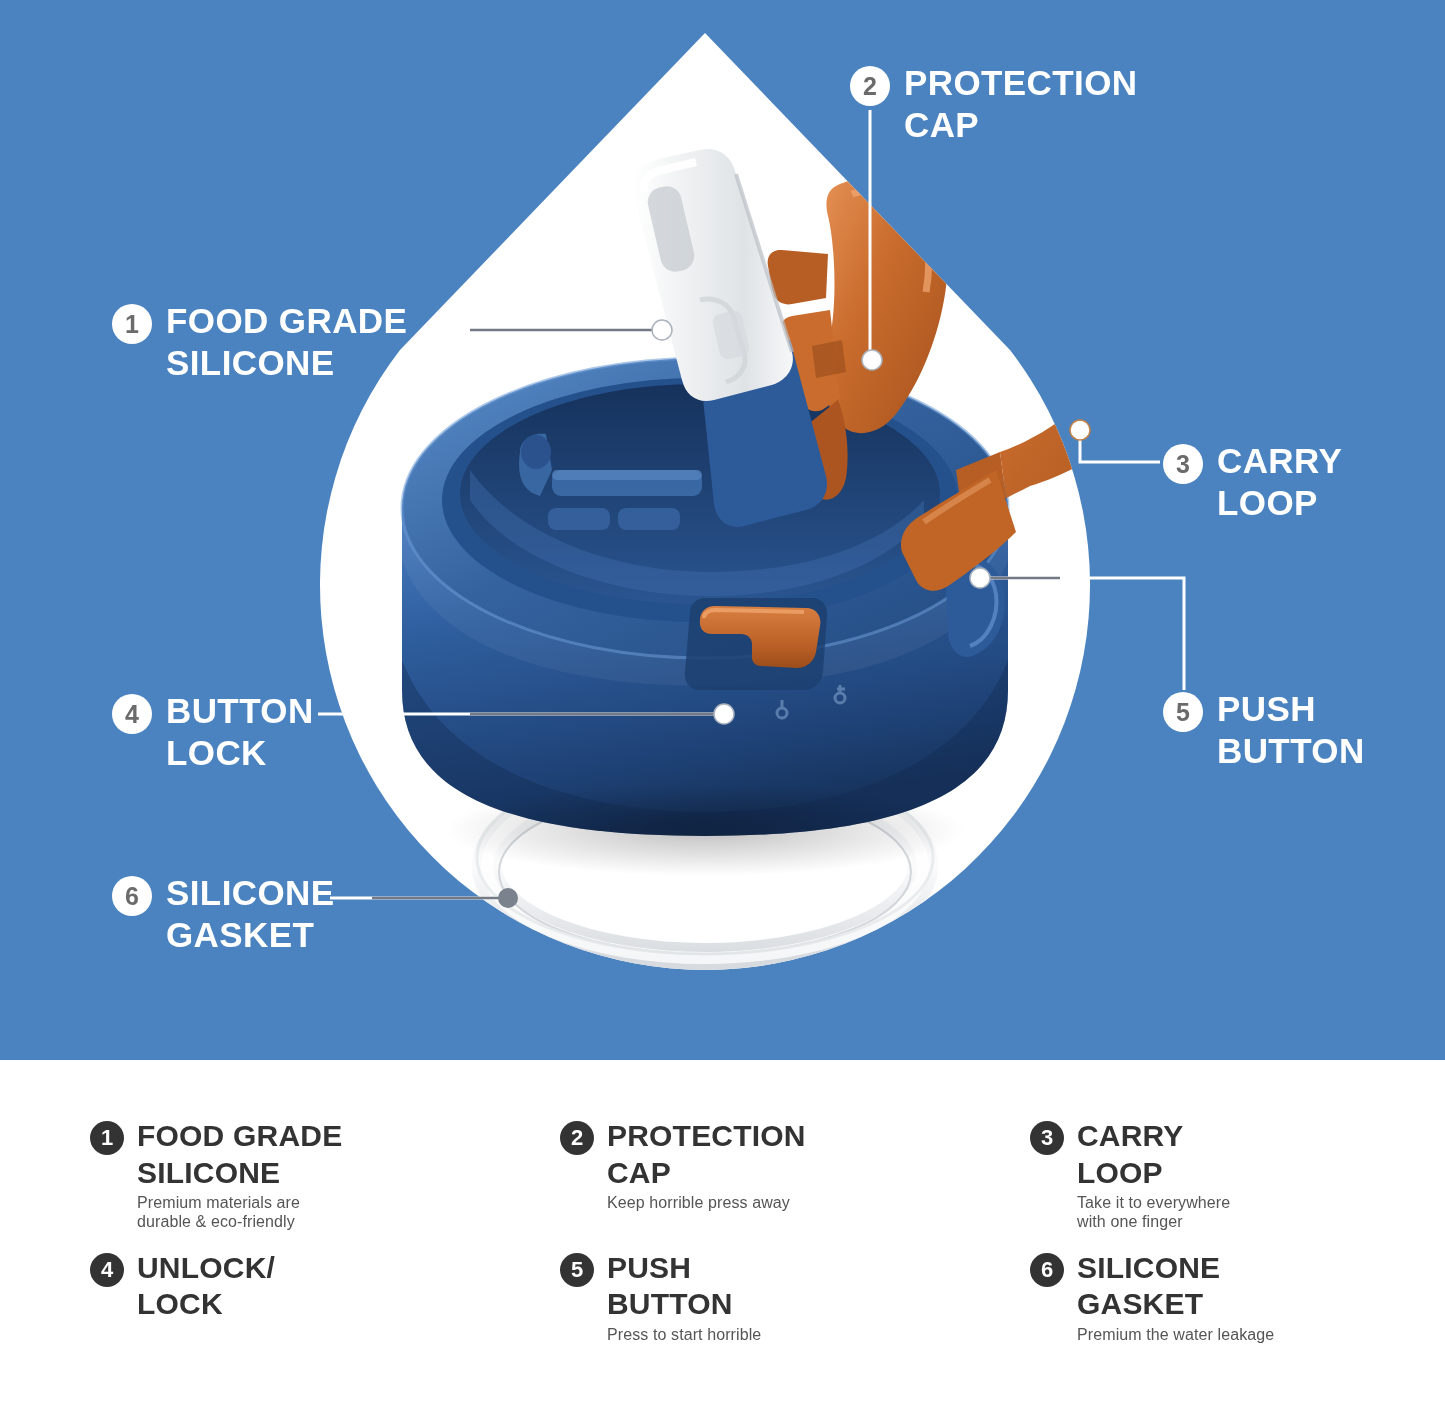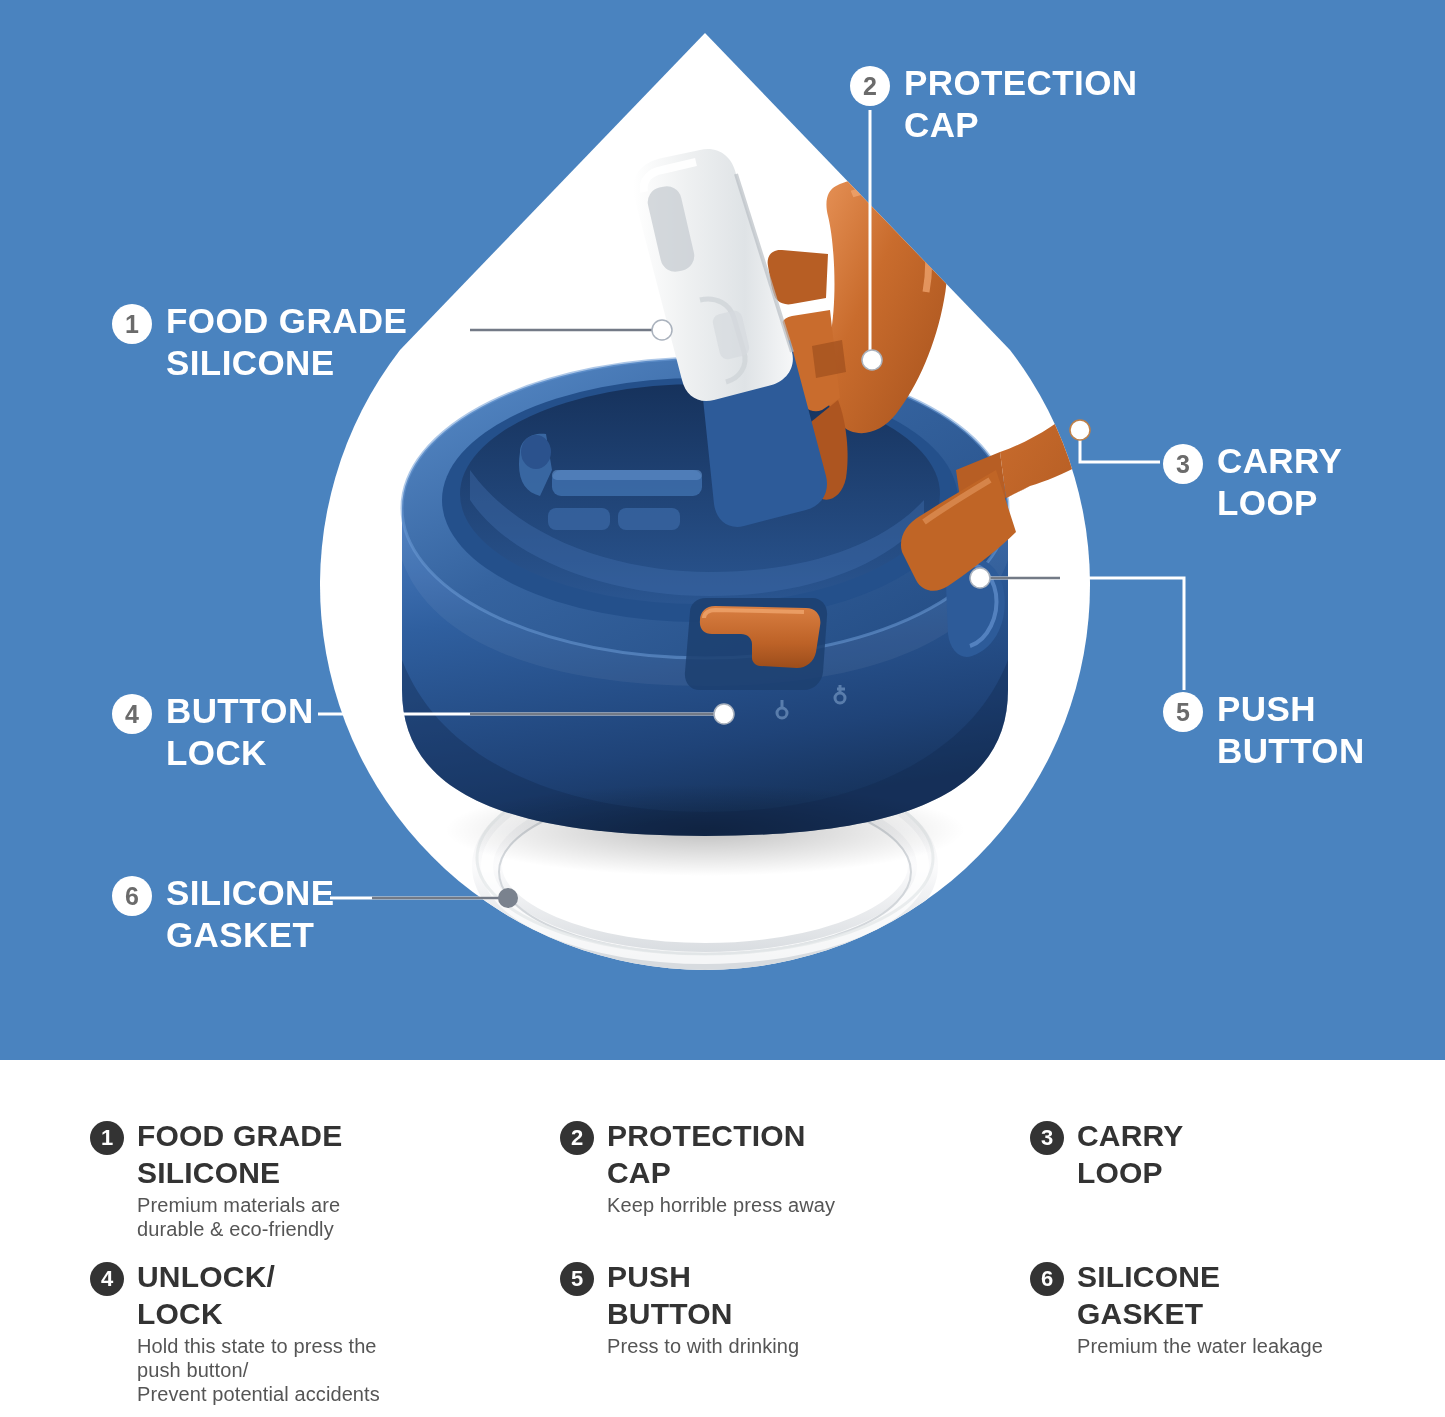--- a/index.html
+++ b/index.html
@@ -57,21 +57,21 @@
     background:#333333;color:#ffffff;
     font-size:22px;font-weight:bold;
     display:flex;align-items:center;justify-content:center;
     flex:0 0 auto;margin-top:3px;line-height:1;
   }
   .dtitle{
     color:#333333;font-size:30px;font-weight:bold;
     line-height:1.22;white-space:pre-line;letter-spacing:.2px;
   }
   .ddesc{
-    color:#555555;font-size:20px;font-weight:normal;
+    color:#555555;font-size:16px;font-weight:normal;
     line-height:1.20;white-space:pre-line;margin-top:2px;
     letter-spacing:.1px;
   }
 </style>
 </head>
 <body>
 
 <div id="hero">
 
   <svg id="hero-svg" width="1445" height="1060" viewBox="0 0 1445 1060">
@@ -366,40 +366,39 @@
 CAP</span>
         <span class="ddesc" style="display:block">Keep horrible press away</span>
       </span>
     </div>
 
     <div class="item">
       <span class="dbadge">3</span>
       <span>
         <span class="dtitle" style="display:block">CARRY
 LOOP</span>
+        <span class="ddesc" style="display:block">Take it to everywhere
+with one finger</span>
       </span>
     </div>
 
     <div class="item">
       <span class="dbadge">4</span>
       <span>
         <span class="dtitle" style="display:block">UNLOCK/
 LOCK</span>
-        <span class="ddesc" style="display:block">Hold this state to press the
-push button/
-Prevent potential accidents</span>
       </span>
     </div>
 
     <div class="item">
       <span class="dbadge">5</span>
       <span>
         <span class="dtitle" style="display:block">PUSH
 BUTTON</span>
-        <span class="ddesc" style="display:block">Press to with drinking</span>
+        <span class="ddesc" style="display:block">Press to start horrible</span>
       </span>
     </div>
 
     <div class="item">
       <span class="dbadge">6</span>
       <span>
         <span class="dtitle" style="display:block">SILICONE
 GASKET</span>
         <span class="ddesc" style="display:block">Premium the water leakage</span>
       </span>

